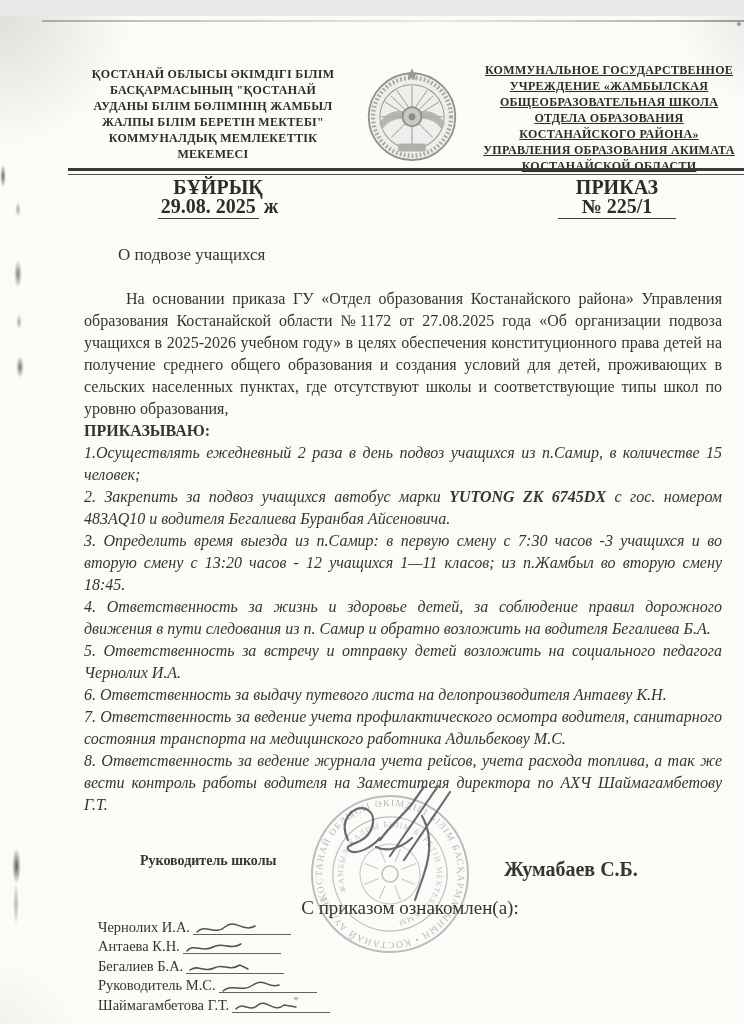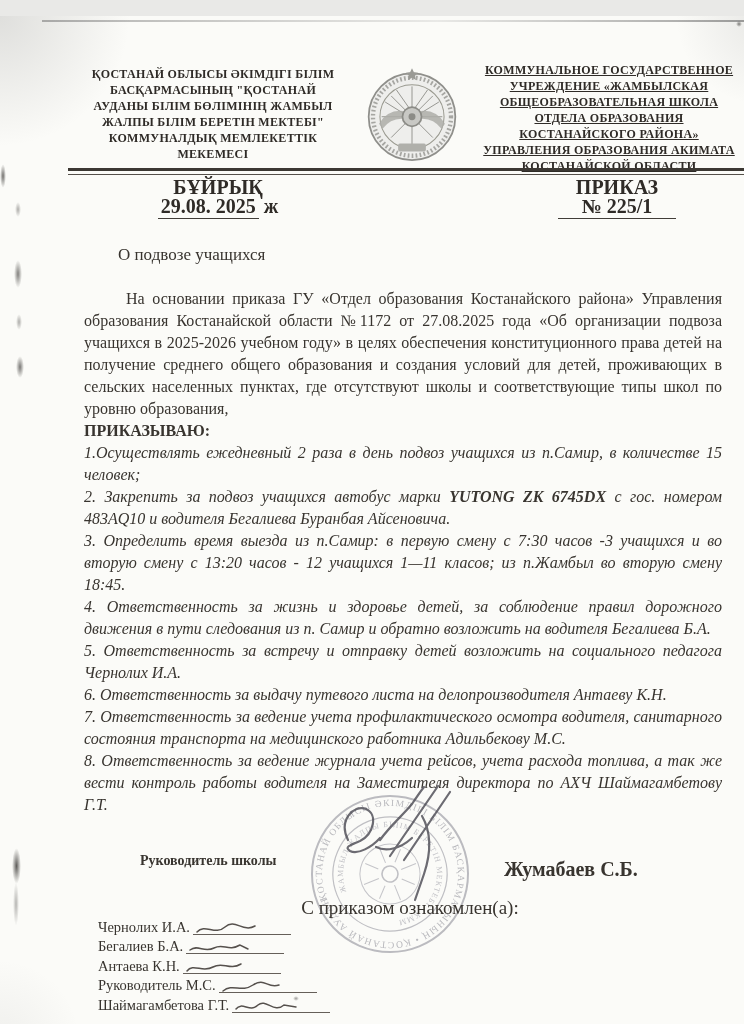--- a/index.html
+++ b/index.html
@@ -198,36 +198,36 @@
       <div>
           <div class="ack-row">
             <span class="ack-name">Чернолих И.А.</span>
             <span class="ack-sigline">
               <svg viewBox="0 0 64 16" width="64" height="16">
                 <path d="M2,11 C10,2 20,15 30,6 S48,12 60,5" fill="none" stroke="#56514d" stroke-width="1.5" stroke-linecap="round"></path>
               </svg>
             </span>
           </div>
           <div class="ack-row">
+            <span class="ack-name">Антаева К.Н.</span>
+            <span class="ack-sigline">
+              <svg viewBox="0 0 64 16" width="64" height="16">
+                <path d="M2,11 C8,3 18,13 28,7 S44,11 56,4" fill="none" stroke="#56514d" stroke-width="1.5" stroke-linecap="round"></path>
+              </svg>
+            </span>
+          </div>
+          <div class="ack-row">
             <span class="ack-name">Бегалиев Б.А.</span>
             <span class="ack-sigline">
               <svg viewBox="0 0 64 16" width="64" height="16">
                 <path d="M2,10 C10,4 16,13 26,8 S40,12 52,5 L60,9" fill="none" stroke="#56514d" stroke-width="1.5" stroke-linecap="round"></path>
               </svg>
             </span>
           </div>
           <div class="ack-row">
-            <span class="ack-name">Антаева К.Н.</span>
-            <span class="ack-sigline">
-              <svg viewBox="0 0 64 16" width="64" height="16">
-                <path d="M2,11 C8,3 18,13 28,7 S44,11 56,4" fill="none" stroke="#56514d" stroke-width="1.5" stroke-linecap="round"></path>
-              </svg>
-            </span>
-          </div>
-          <div class="ack-row">
             <span class="ack-name">Руководитель М.С.</span>
             <span class="ack-sigline">
               <svg viewBox="0 0 64 16" width="64" height="16">
                 <path d="M2,12 C12,4 20,14 32,6 S46,10 58,6" fill="none" stroke="#56514d" stroke-width="1.5" stroke-linecap="round"></path>
               </svg>
             </span>
           </div>
           <div class="ack-row">
             <span class="ack-name">Шаймагамбетова Г.Т.</span>
             <span class="ack-sigline">

